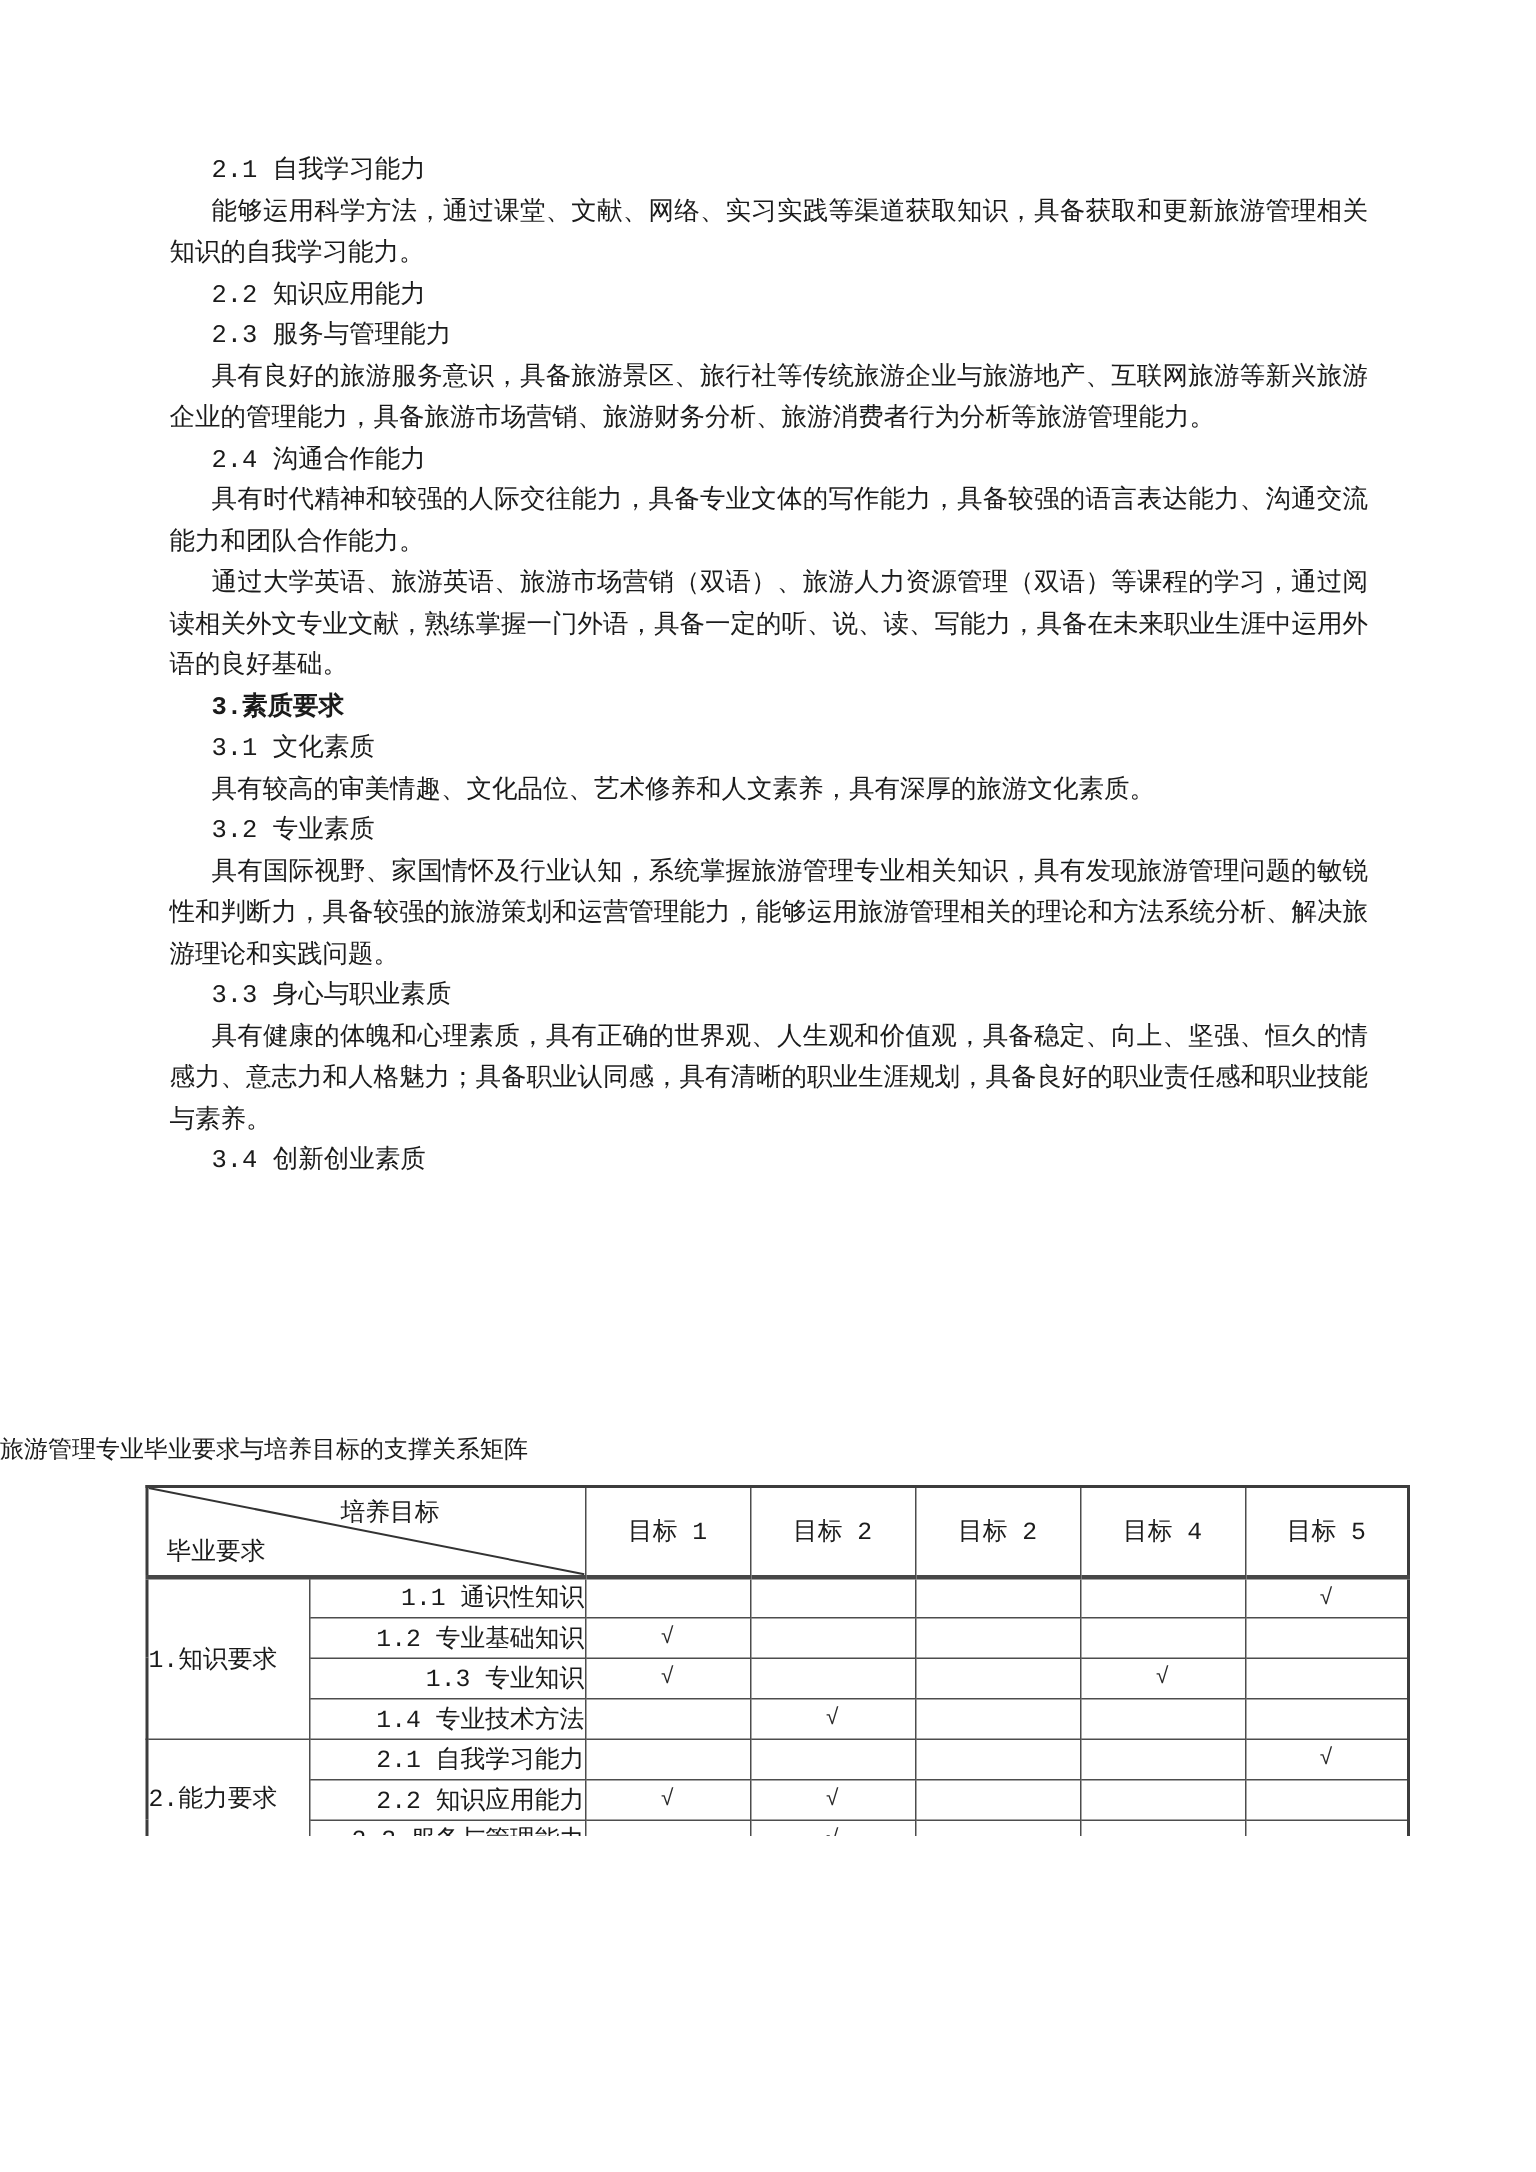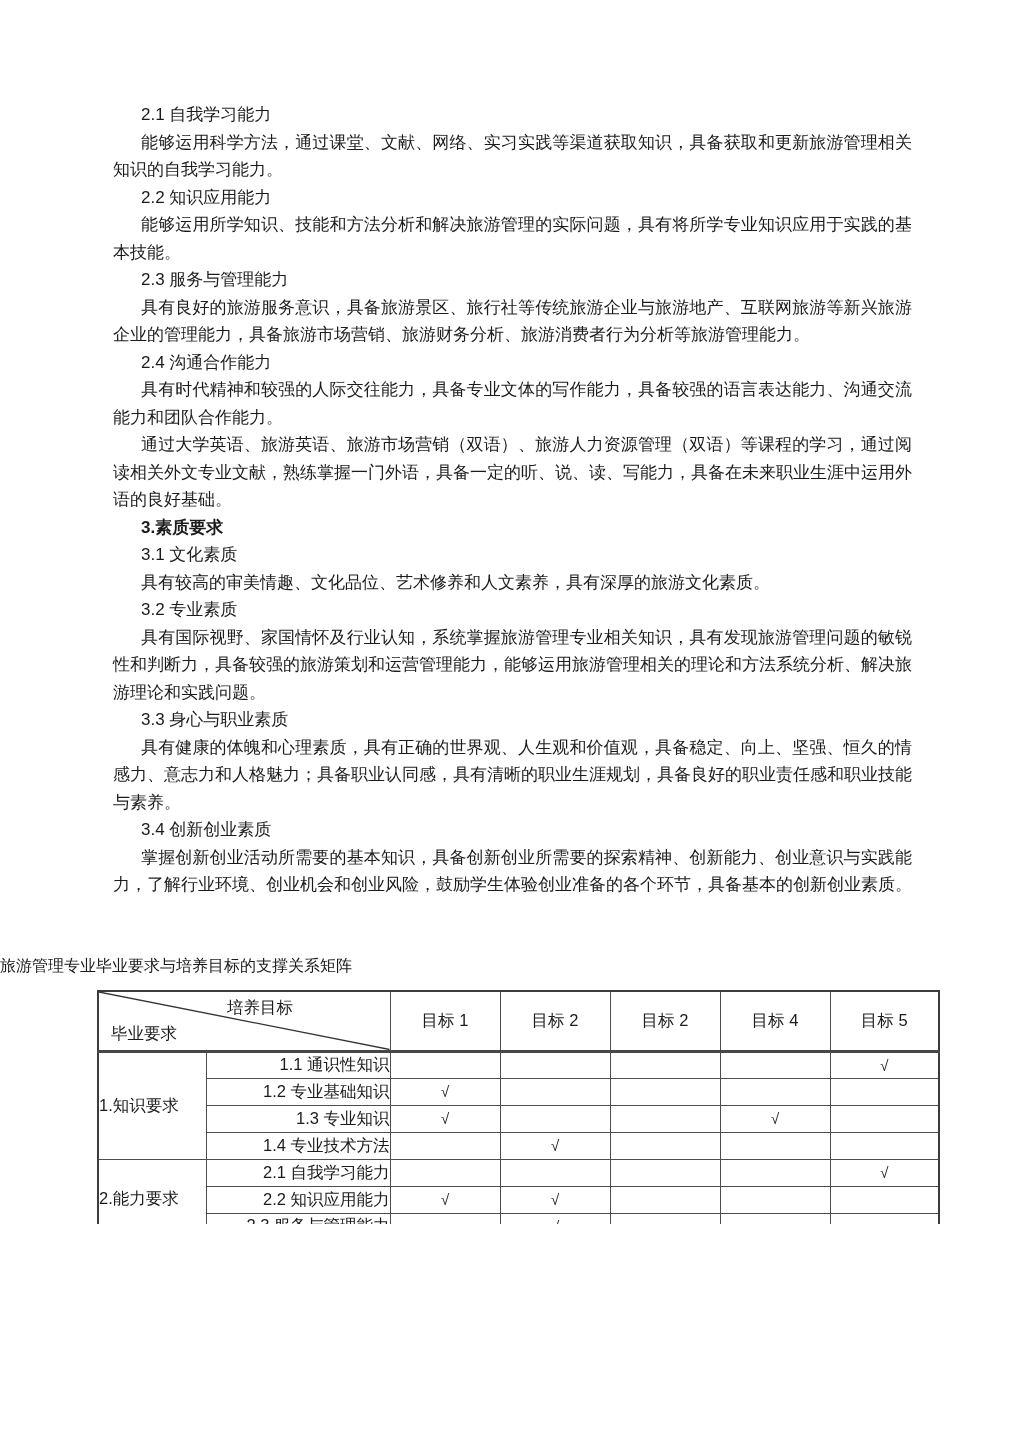--- a/index.html
+++ b/index.html
@@ -1,21 +1,21 @@
 <!DOCTYPE html>
 <html><head>
 <meta charset="utf-8">
 <style>
   html, body { margin: 0; padding: 0; background: #ffffff; }
   .page {
     position: relative;
     width: 1024px;
     height: 1224px;
     background: #ffffff;
-    font-family: Liberation Sans, sans-serif;
+    font-family: Liberation Mono, monospace;
     color: #1b1b1b;
     overflow: hidden;
   }
   .doc-body {
     position: absolute;
     top: 101px;
     left: 113px;
     width: 799px;
     font-size: 17px;
     line-height: 27.5px;
@@ -59,35 +59,33 @@
 </style>
 </head>
 <body>
 
 <div class="page">
 
   <div class="doc-body">
       <div class="block heading">2.1 自我学习能力</div>
       <div class="block paragraph">能够运用科学方法，通过课堂、文献、网络、实习实践等渠道获取知识，具备获取和更新旅游管理相关知识的自我学习能力。</div>
       <div class="block heading">2.2 知识应用能力</div>
-      <div class="block paragraph">能够运用所学知识、技能和方法分析和解决旅游管理的实际问题，具有将所学专业知识应用于实践的基本技能。</div>
       <div class="block heading">2.3 服务与管理能力</div>
       <div class="block paragraph">具有良好的旅游服务意识，具备旅游景区、旅行社等传统旅游企业与旅游地产、互联网旅游等新兴旅游企业的管理能力，具备旅游市场营销、旅游财务分析、旅游消费者行为分析等旅游管理能力。</div>
       <div class="block heading">2.4 沟通合作能力</div>
       <div class="block paragraph">具有时代精神和较强的人际交往能力，具备专业文体的写作能力，具备较强的语言表达能力、沟通交流能力和团队合作能力。</div>
       <div class="block paragraph">通过大学英语、旅游英语、旅游市场营销（双语）、旅游人力资源管理（双语）等课程的学习，通过阅读相关外文专业文献，熟练掌握一门外语，具备一定的听、说、读、写能力，具备在未来职业生涯中运用外语的良好基础。</div>
       <div class="block heading-bold">3.素质要求</div>
       <div class="block heading">3.1 文化素质</div>
       <div class="block paragraph">具有较高的审美情趣、文化品位、艺术修养和人文素养，具有深厚的旅游文化素质。</div>
       <div class="block heading">3.2 专业素质</div>
       <div class="block paragraph">具有国际视野、家国情怀及行业认知，系统掌握旅游管理专业相关知识，具有发现旅游管理问题的敏锐性和判断力，具备较强的旅游策划和运营管理能力，能够运用旅游管理相关的理论和方法系统分析、解决旅游理论和实践问题。</div>
       <div class="block heading">3.3 身心与职业素质</div>
       <div class="block paragraph">具有健康的体魄和心理素质，具有正确的世界观、人生观和价值观，具备稳定、向上、坚强、恒久的情感力、意志力和人格魅力；具备职业认同感，具有清晰的职业生涯规划，具备良好的职业责任感和职业技能与素养。</div>
       <div class="block heading">3.4 创新创业素质</div>
-      <div class="block paragraph">掌握创新创业活动所需要的基本知识，具备创新创业所需要的探索精神、创新能力、创业意识与实践能力，了解行业环境、创业机会和创业风险，鼓励学生体验创业准备的各个环节，具备基本的创新创业素质。</div>
     </div>
 
   <div class="table-title">旅游管理专业毕业要求与培养目标的支撑关系矩阵</div>
 
   <div class="matrix-wrap">
     <table class="matrix">
       <colgroup>
         <col style="width:108px">
         <col style="width:184px">
         <col style="width:110px">

